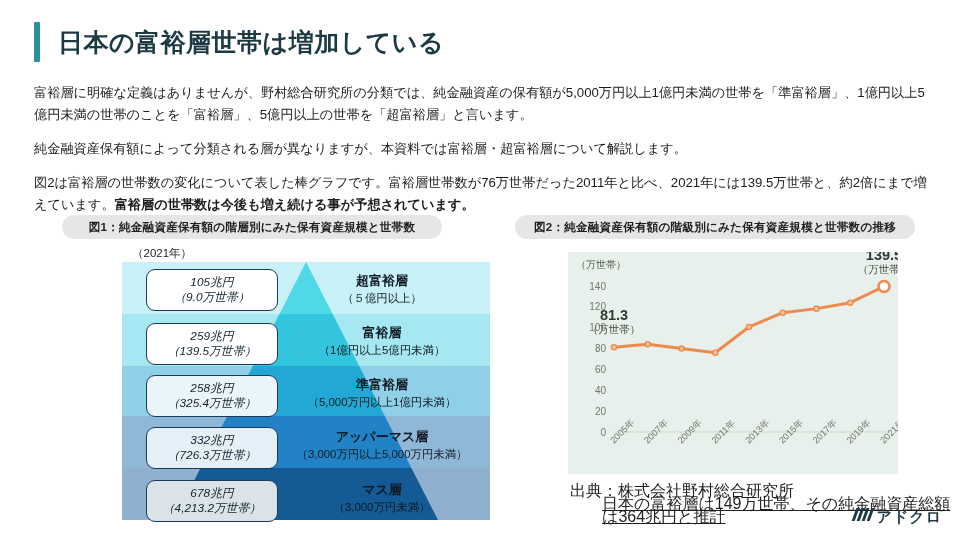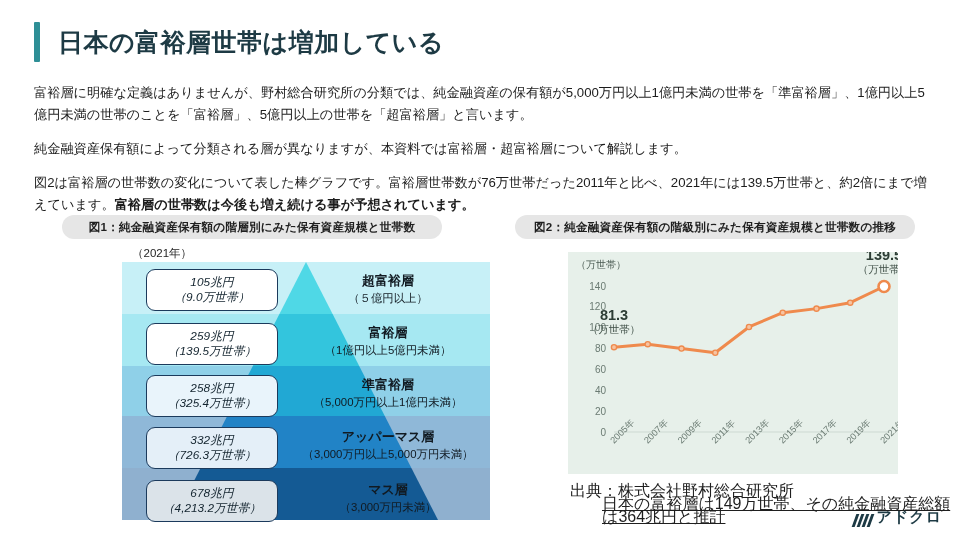--- a/index.html
+++ b/index.html
@@ -98,21 +98,21 @@
     align-items: center; justify-content: center;
     font-size: 11.8px; color: #12232e; line-height: 15px;
   }
   .vbox-1 { top: 7px;   background: #ffffff; }
   .vbox-2 { top: 61px;  background: #ffffff; }
   .vbox-3 { top: 113px; background: #e9f4fb; }
   .vbox-4 { top: 165px; background: #e4eff8; }
   .vbox-5 { top: 218px; background: #dbe3e9; }
 
   .tier-col {
-    position: absolute; left: 166px; top: 14px;
+    position: absolute; left: 160px; top: 14px;
     width: 200px; height: 258px;
     z-index: 5;
   }
   .tier {
     position: absolute; left: 0; width: 200px;
     text-align: center; color: #111a22;
   }
   .tier-name { font-size: 13px; font-weight: bold; line-height: 18px; }
   .tier-range { font-size: 11.4px; line-height: 17px; }
   .tier-1 { top: 10px; }
@@ -141,21 +141,21 @@
   
   .source {
     position: absolute; left: 570px; top: 484px;
     font-size: 16px; color: #1f1f1f; line-height: 13px;
   }
   .source .ln2 { text-decoration: underline; margin-left: 32px; }
 
   
   .logo {
     position: absolute; right: 18px; bottom: 12px;
-    display: flex; align-items: flex-end; gap: 5px;
+    display: flex; align-items: flex-start; gap: 5px;
   }
   .logo-slashes { display: flex; gap: 2px; }
   .logo-slashes i {
     display: block; width: 3px; height: 13px;
     background: #1d3a44; transform: skewX(-20deg);
   }
   .logo-text {
     font-size: 15px; font-weight: bold; color: #1d3a44;
     letter-spacing: 1px;
   }

